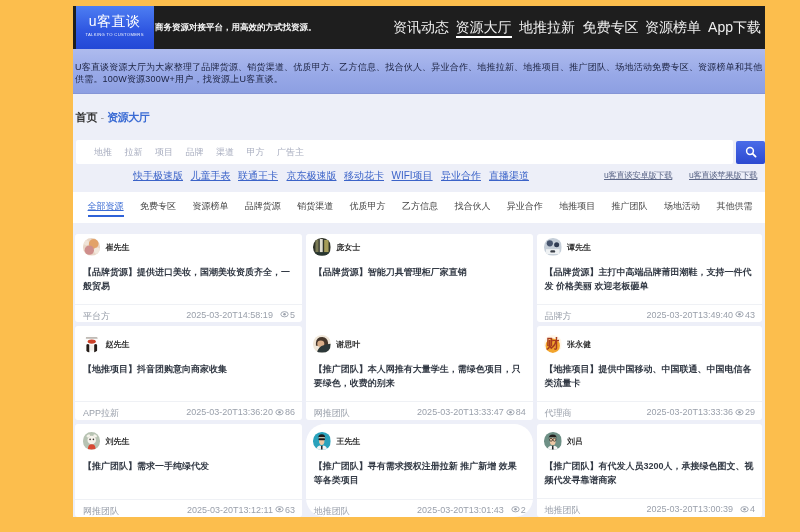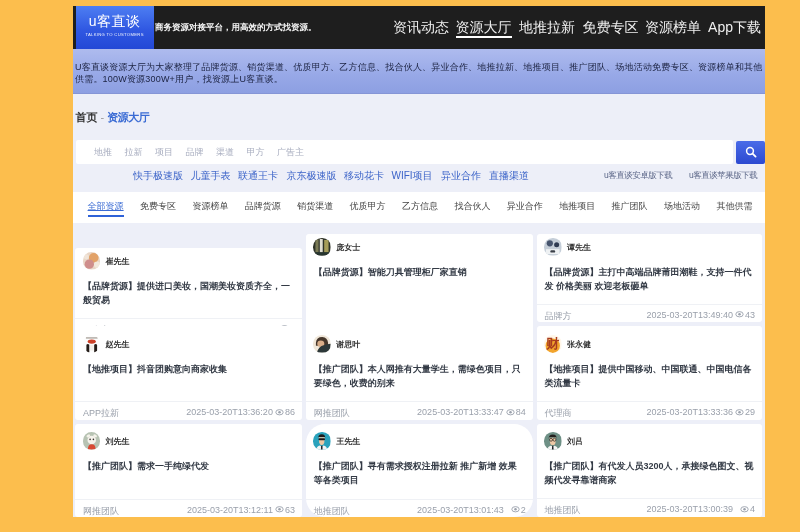--- a/index.html
+++ b/index.html
@@ -29,21 +29,21 @@
 
 #sinput { position:absolute; left:3px; top:46px; width:657px; height:24px; background:#fff; border-radius:2px; }
 #sinput .tags { position:absolute; left:18px; top:0; height:24px; line-height:24px; font-size:9px; color:#a9aec0; }
 #sinput .tags span { margin-right:12.5px; }
 #sbtn { position:absolute; left:662.5px; top:47px; width:29.5px; height:22.5px; border-radius:2px; background:linear-gradient(180deg,#4a6ce8 0%,#2c49d0 100%); }
 #sbtn svg { position:absolute; left:9px; top:5px; }
 
 
 #hot { position:absolute; left:0; top:70px; width:692px; height:22px; font-size:10px; }
 #hot .lbl { position:absolute; left:9px; top:5px; color:#333;margin-top:32px; }
-#hot a { position:absolute; top:5px; color:#3b63c8; white-space:nowrap; }
+#hot a { position:absolute; top:5px; color:#3b63c8; text-decoration:underline; white-space:nowrap; }
 #hot .dl { color:#5c6788; font-size:8.5px; letter-spacing:-0.5px; top:6px; }
 
 
 #tabs { position:absolute; left:0; top:97.5px; width:692px; height:31px; background:#fff; }
 .tab { position:absolute; top:0; height:31px; line-height:29px; font-size:9px; color:#444; }
 .tab.act { color:#3a6bd4; border-bottom:2px solid #2f62d8; height:25px; line-height:29px; }
 
 
 .card { position:absolute; background:#fff; border-radius:3px; width:226.5px; }
 .av { position:absolute; left:7.2px; width:17.5px; height:17.5px; border-radius:50%; overflow:hidden; }
@@ -110,21 +110,21 @@
       <div class="tab" style="left: 276.6px;">优质甲方</div>
       <div class="tab" style="left: 329px;">乙方信息</div>
       <div class="tab" style="left: 381.4px;">找合伙人</div>
       <div class="tab" style="left: 433.8px;">异业合作</div>
       <div class="tab" style="left: 486.2px;">地推项目</div>
       <div class="tab" style="left: 538.6px;">推广团队</div>
       <div class="tab" style="left: 591px;">场地活动</div>
       <div class="tab" style="left: 643.4px;">其他供需</div>
     </div>
   <div id="cards">
-      <div class="card" style="left: 2.4px; top: 139.7px; height: 88.8px; margin-top: 14px;">
+      <div class="card" style="left: 2.4px; top: 139.7px; height: 88.8px;">
         <div class="av" style="top:4.5px"><svg width="17.5" height="17.5" viewBox="0 0 18 18">
             <rect width="18" height="18" fill="#e9d6c6"></rect>
             <circle cx="11" cy="6" r="5" fill="#e2a268"></circle>
             <circle cx="6.5" cy="12.5" r="4.8" fill="#cf8e8c"></circle>
             <circle cx="14.5" cy="13" r="3.2" fill="#f2e8dc"></circle>
             <circle cx="3.5" cy="5" r="2.6" fill="#f0e4d8"></circle>
           </svg></div>
         <div class="nm" style="top:8.3px">崔先生</div>
         <div class="tt" style="top:31.3px">【品牌货源】提供进口美妆，国潮美妆资质齐全，一般贸易</div>
         <div class="cfoot">

